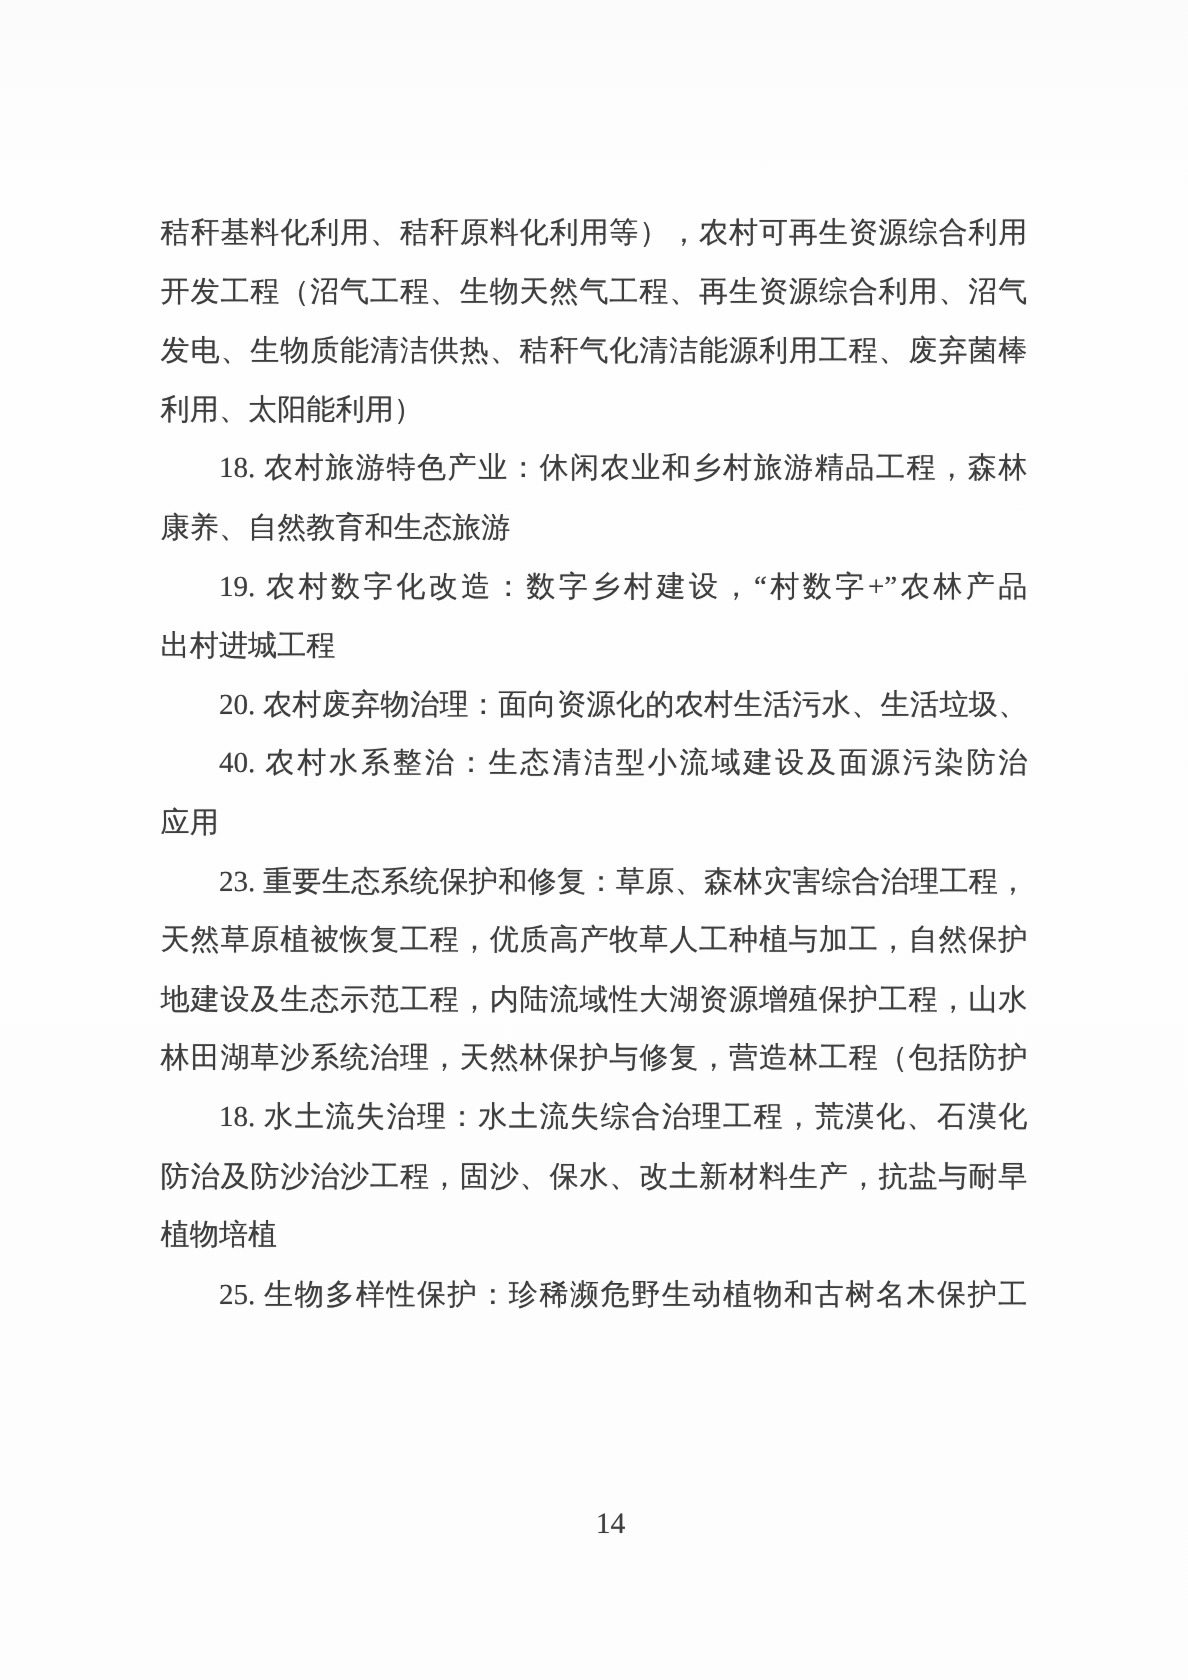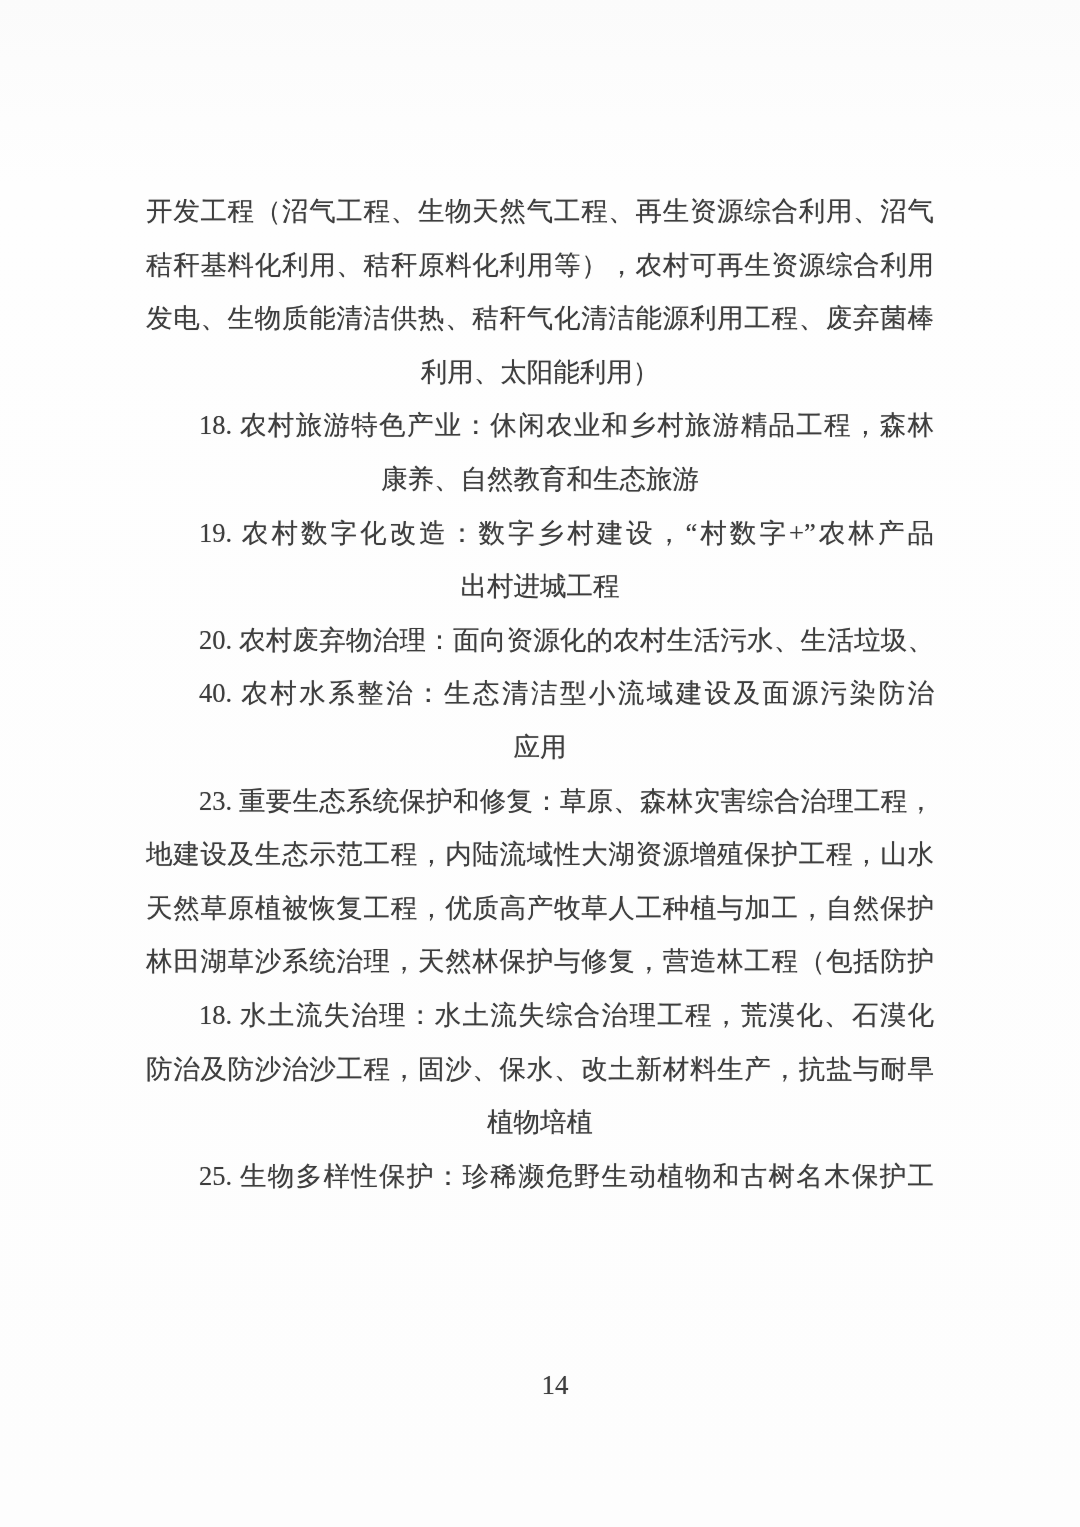--- a/index.html
+++ b/index.html
@@ -24,21 +24,21 @@
     position: absolute;
     left: 146px;
     top: 185px;
     width: 788px;
     font-size: 26.5px;
     line-height: 53.6px;
     text-shadow: 0 0 0.8px rgba(62,62,62,0.55);
   }
   .line {
     height: 53.6px;
-    text-align: center;
+    text-align: left;
   }
   
   .jst {
     text-align: justify;
     text-align-last: justify;
   }
   
   .ind {
     text-indent: 2em;
   }
@@ -54,40 +54,40 @@
     color: #3e3e3e;
     text-shadow: 0 0 0.8px rgba(62,62,62,0.55);
   }
 </style>
 </head>
 <body>
 
 <div class="page">
 
   <div class="content">
+    <div class="line jst">秸秆基料化利用、秸秆原料化利用等），农村可再生资源综合利用</div>
     <div class="line jst">开发工程（沼气工程、生物天然气工程、再生资源综合利用、沼气</div>
-    <div class="line jst">秸秆基料化利用、秸秆原料化利用等），农村可再生资源综合利用</div>
     <div class="line jst">发电、生物质能清洁供热、秸秆气化清洁能源利用工程、废弃菌棒</div>
     <div class="line">利用、太阳能利用）</div>
 
     <div class="line jst ind">18. 农村旅游特色产业：休闲农业和乡村旅游精品工程，森林</div>
     <div class="line">康养、自然教育和生态旅游</div>
 
     <div class="line jst ind">19. 农村数字化改造：数字乡村建设，“村数字+”农林产品</div>
     <div class="line">出村进城工程</div>
 
     <div class="line jst ind">20. 农村废弃物治理：面向资源化的农村生活污水、生活垃圾、</div>
 
     <div class="line jst ind">40. 农村水系整治：生态清洁型小流域建设及面源污染防治</div>
 
     <div class="line">应用</div>
 
     <div class="line jst ind">23. 重要生态系统保护和修复：草原、森林灾害综合治理工程，</div>
+    <div class="line jst">天然草原植被恢复工程，优质高产牧草人工种植与加工，自然保护</div>
     <div class="line jst">地建设及生态示范工程，内陆流域性大湖资源增殖保护工程，山水</div>
-    <div class="line jst">天然草原植被恢复工程，优质高产牧草人工种植与加工，自然保护</div>
     <div class="line jst">林田湖草沙系统治理，天然林保护与修复，营造林工程（包括防护</div>
 
     <div class="line jst ind">18. 水土流失治理：水土流失综合治理工程，荒漠化、石漠化</div>
     <div class="line jst">防治及防沙治沙工程，固沙、保水、改土新材料生产，抗盐与耐旱</div>
     <div class="line">植物培植</div>
 
     <div class="line jst ind">25. 生物多样性保护：珍稀濒危野生动植物和古树名木保护工</div>
   </div>
 
   <div class="pagenum">14</div>

